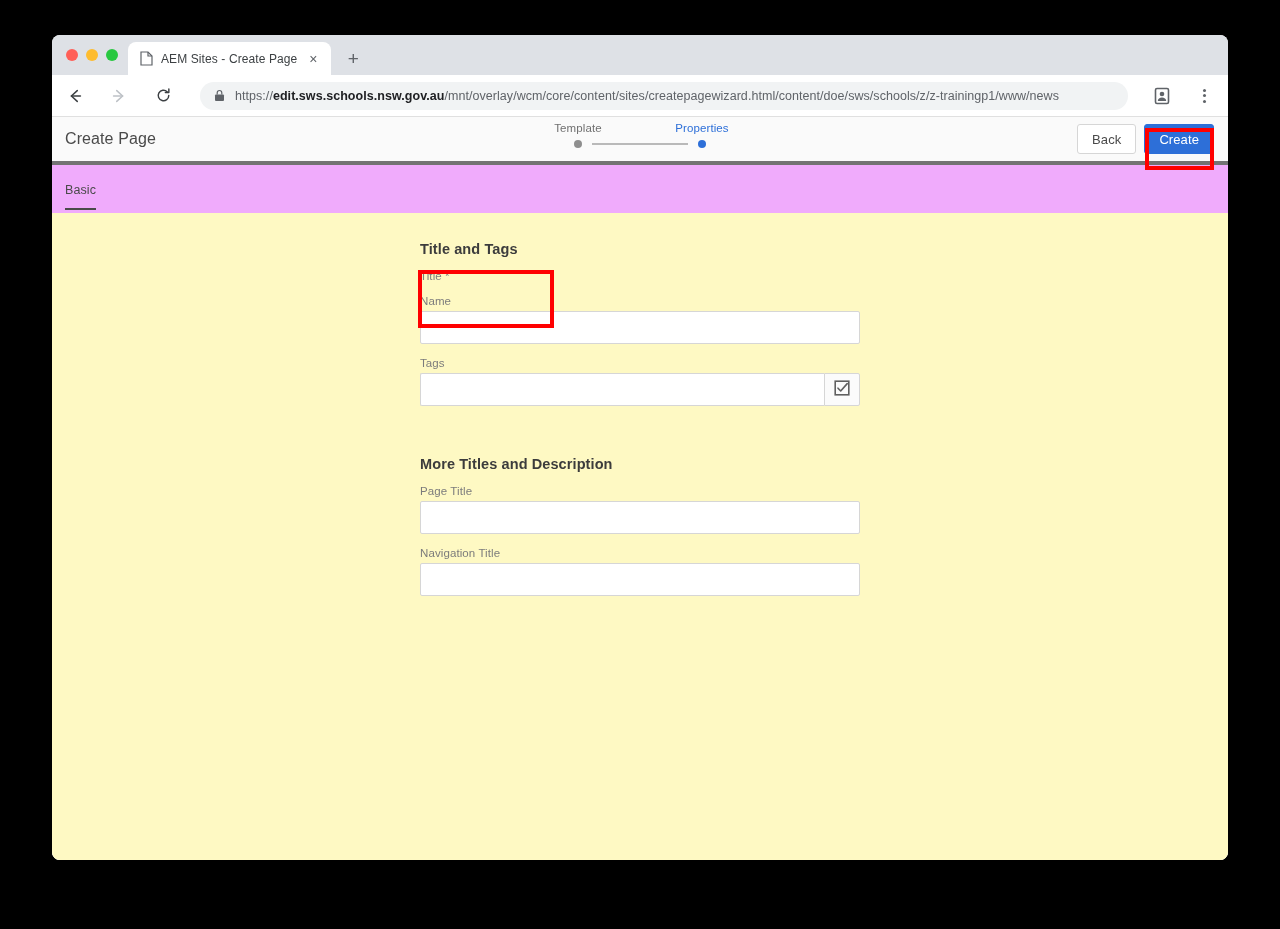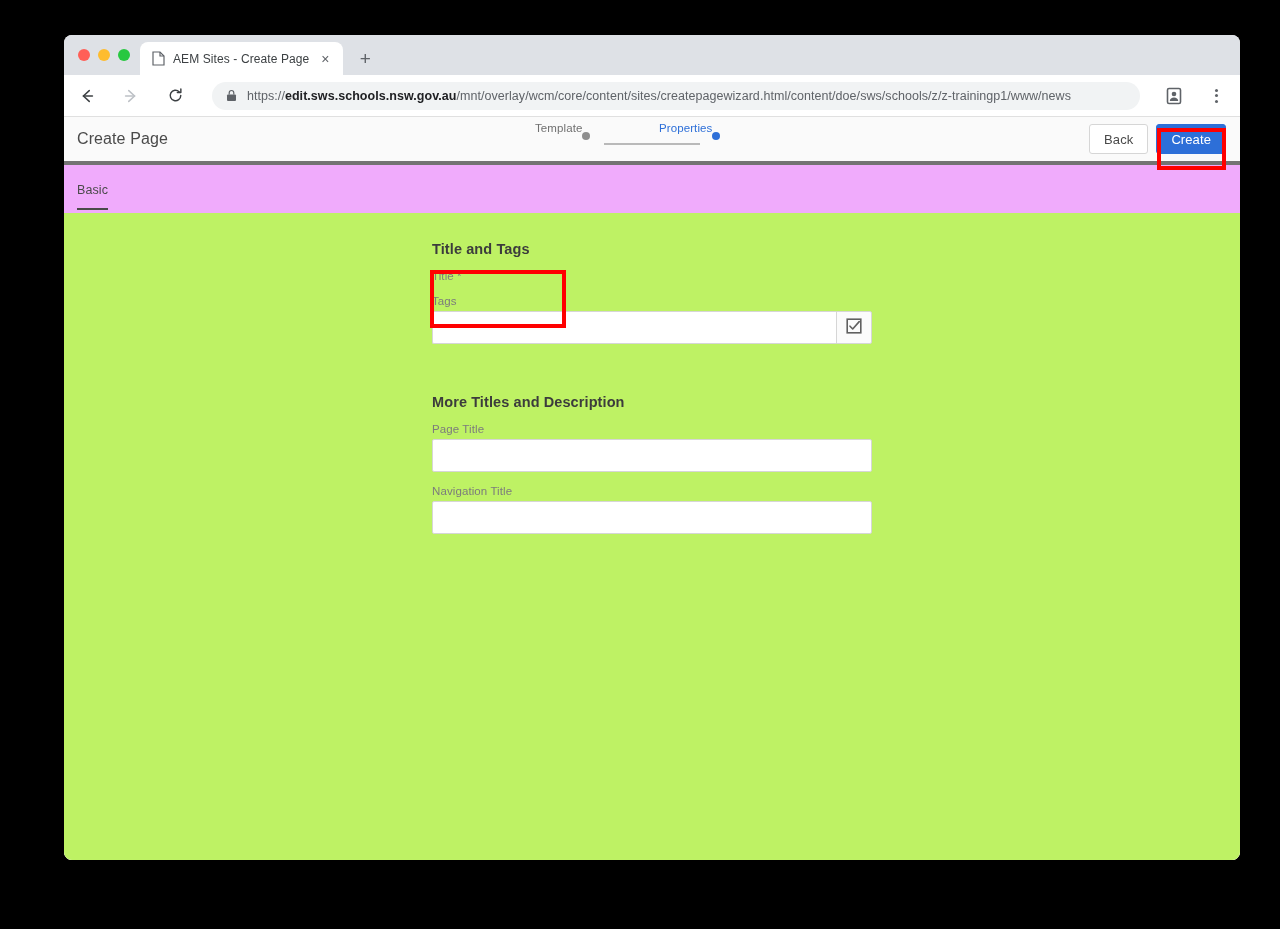--- a/index.html
+++ b/index.html
@@ -8,21 +8,21 @@
     margin: 0; padding: 0;
     width: 1280px; height: 929px;
     background: #000000;
     font-family: "Liberation Sans", sans-serif;
     overflow: hidden;
   }
 
   
   .browser-window {
     position: absolute;
-    left: 64px; top: 35px;
+    left: 52px; top: 35px;
     width: 1176px; height: 825px;
     background: #ffffff;
     border-radius: 8px 8px 8px 8px;
     overflow: hidden;
     display: flex;
     flex-direction: column;
   }
 
   
   .tabstrip {
@@ -186,22 +186,22 @@
     align-items: flex-start;
     pointer-events: none;
   }
   .stepper-inner {
     display: flex;
     align-items: flex-start;
     pointer-events: auto;
   }
   .step {
     display: flex;
-    flex-direction: row;
-    align-items: flex-end;
+    flex-direction: column;
+    align-items: center;
     width: 110px;
   }
   .step-label {
     font-size: 11.5px;
     color: #707070;
     margin-bottom: 6px;
     white-space: nowrap;
     letter-spacing: 0.1px;
   }
   .step.active .step-label { color: #2d6fd8; }
@@ -280,21 +280,21 @@
     content: "";
     position: absolute;
     left: 0; right: 0;
     bottom: -5px;
     height: 2px;
     background: #4a4a4a;
   }
 
   
   .form-area {
-    background: #bef264;
+    background: #fef9c3;
     padding-top: 28px;
     height: calc(100% - 96px);
     overflow: hidden;
   }
   .form-col {
     width: 440px;
     margin-left: 368px;
     position: relative;
   }
   .section-heading {
@@ -493,20 +493,24 @@
     <div class="form-area">
       <div class="form-col">
 
         <h2 class="section-heading">Title and Tags</h2>
 
         <div class="field">
           <label class="field-label">Title *</label>
           <div id="annot-title"></div>
         </div>
 
+        <div class="field">
+          <label class="field-label">Name</label>
+          <input class="text-input" type="text" value="" style="">
+        </div>
 
         <div class="field">
           <label class="field-label">Tags</label>
           <div class="tags-row">
             <input class="tags-input" type="text" value="" style="">
             <div class="tags-browse">
               <span>
                 <svg width="16" height="16" viewBox="0 0 16 16">
                   <rect x="1.2" y="1.2" width="13.6" height="13.6" fill="none" stroke="#606060" stroke-width="1.6"></rect>
                   <path d="M4 8.2l2.7 2.8L13.2 3.6" fill="none" stroke="#606060" stroke-width="1.6" stroke-linecap="round" stroke-linejoin="round"></path>

